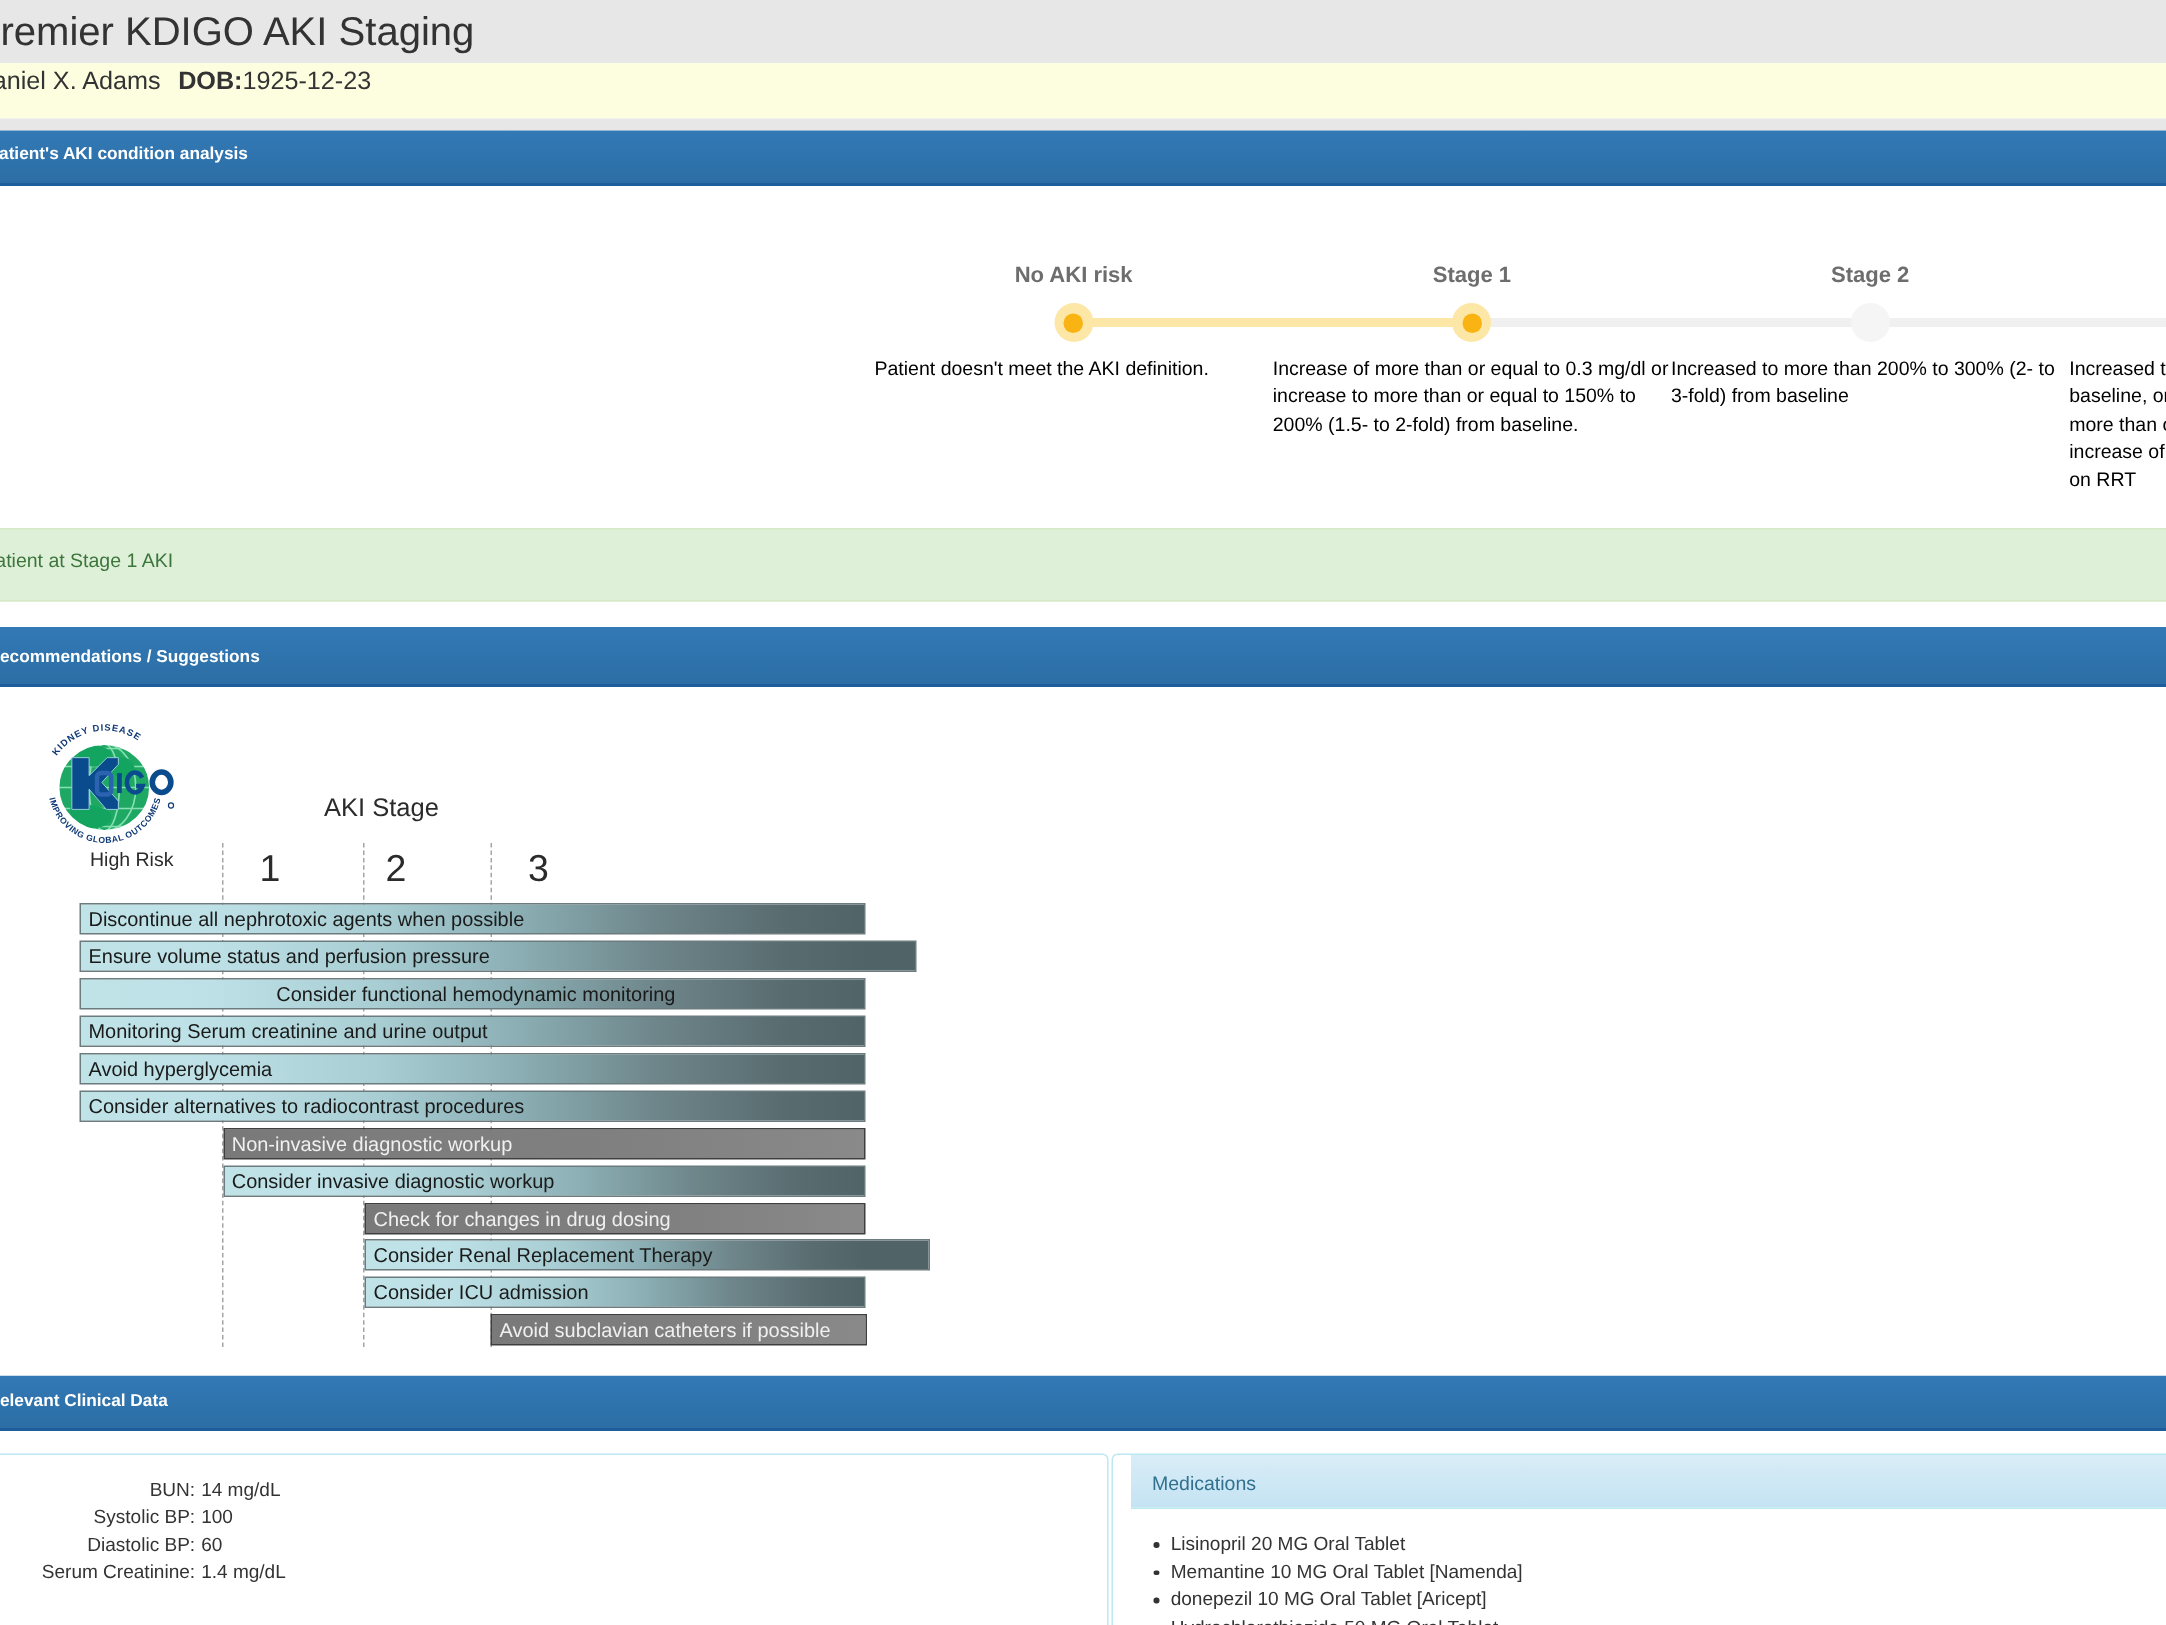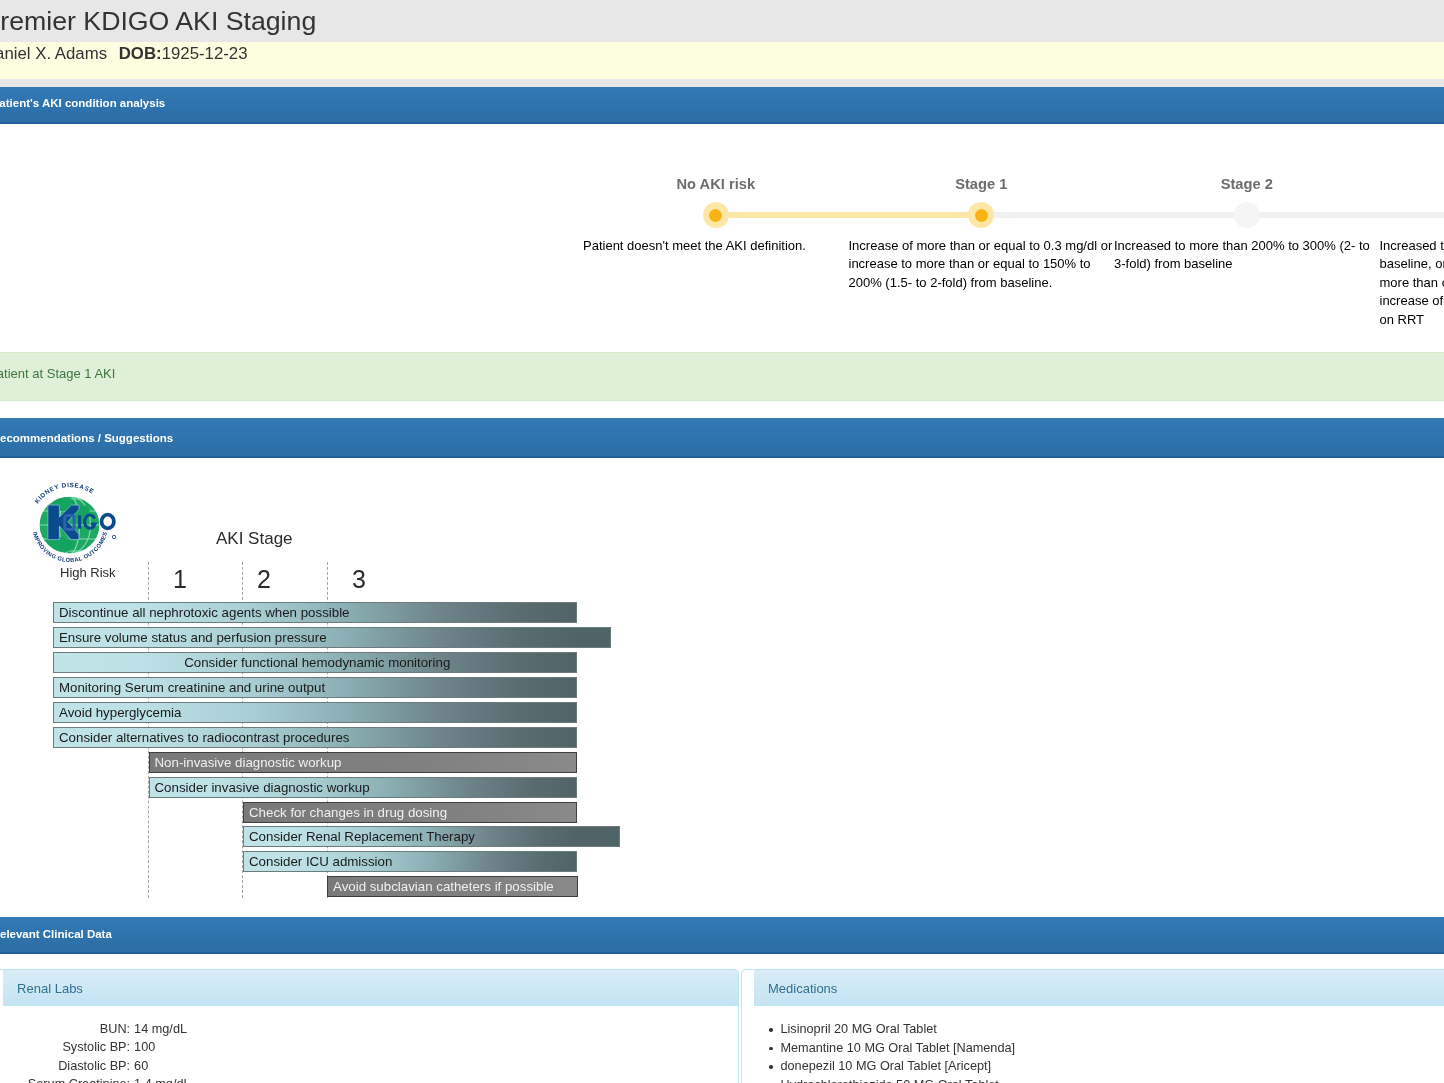--- a/index.html
+++ b/index.html
@@ -228,23 +228,20 @@
     </div>
   </div>
 
   <div class="panel">
     <div class="panel-heading">
       <span>Relevant Clinical Data</span>
     </div>
     <div class="panel-body">
       <div class="clinical-row">
         <div class="info-panel" style="width:748.7px">
-          <div class="ip-head">
-            <span>Renal Labs</span>
-          </div>
           <div class="ip-body">
             <div class="labs-list" id="labs-list">
                 <div class="labs-row">
                   <span class="lb">BUN:</span>
                   <span class="lv">14 mg/dL</span>
                 </div>
                 <div class="labs-row">
                   <span class="lb">Systolic BP:</span>
                   <span class="lv">100</span>
                 </div>

